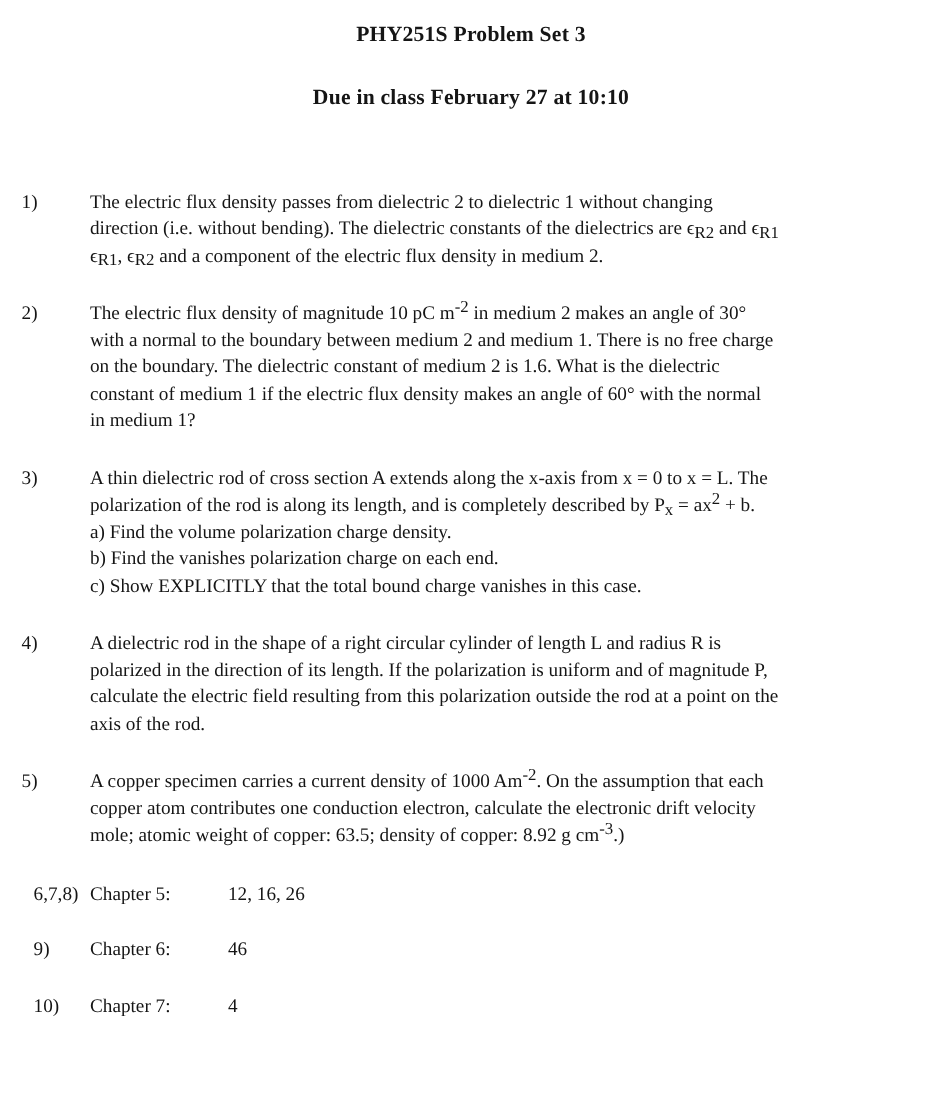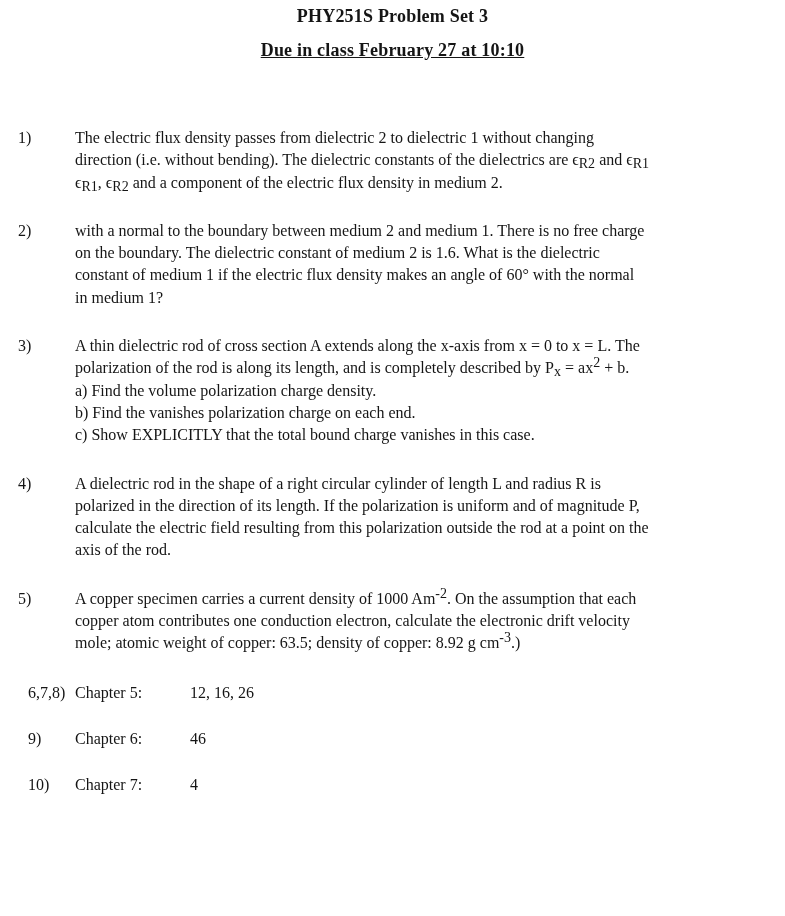--- a/index.html
+++ b/index.html
@@ -15,22 +15,23 @@
     width: 785px;
     height: 916px;
     padding-top: 5px;
   }
   .title, .subtitle {
     text-align: center;
     font-weight: 700;
     font-size: 18px;
     line-height: 22px;
     letter-spacing: 0.2px;
+    margin-top: 12px;
   }
-  .subtitle { margin-top: 12px; text-decoration: underline; }
+  .subtitle { margin-top: 31px; }
   .problems { margin-top: 66px; }
   .problem {
     display: flex;
     margin-bottom: 26px;
     font-size: 16px;
     line-height: 22.3px;
   }
   .pnum  { flex: none; width: 75px; padding-left: 18px; }
   .pbody { flex: 1; min-width: 0; }
   .pline { white-space: nowrap; }
@@ -65,20 +66,21 @@
         <div class="pnum">1)</div>
         <div class="pbody">
           <div class="pline">The electric flux density passes from dielectric 2 to dielectric 1 without changing</div>
           <div class="pline">direction (i.e. without bending). The dielectric constants of the dielectrics are ϵ<sub>R2</sub> and ϵ<sub>R1</sub></div>
           <div class="pline">ϵ<sub>R1</sub>, ϵ<sub>R2</sub> and a component of the electric flux density in medium 2.</div>
         </div>
       </div>
       <div class="problem">
         <div class="pnum">2)</div>
         <div class="pbody">
+          <div class="pline">The electric flux density of magnitude 10 pC m<sup>-2</sup> in medium 2 makes an angle of 30°</div>
           <div class="pline">with a normal to the boundary between medium 2 and medium 1. There is no free charge</div>
           <div class="pline">on the boundary. The dielectric constant of medium 2 is 1.6. What is the dielectric</div>
           <div class="pline">constant of medium 1 if the electric flux density makes an angle of 60° with the normal</div>
           <div class="pline">in medium 1?</div>
         </div>
       </div>
       <div class="problem">
         <div class="pnum">3)</div>
         <div class="pbody">
           <div class="pline">A thin dielectric rod of cross section A extends along the x-axis from x = 0 to x = L. The</div>

